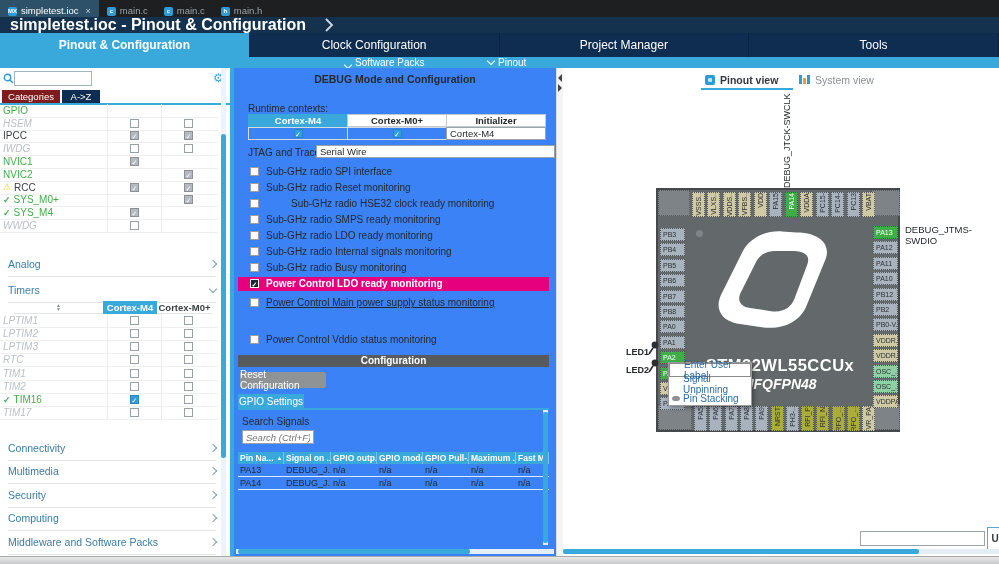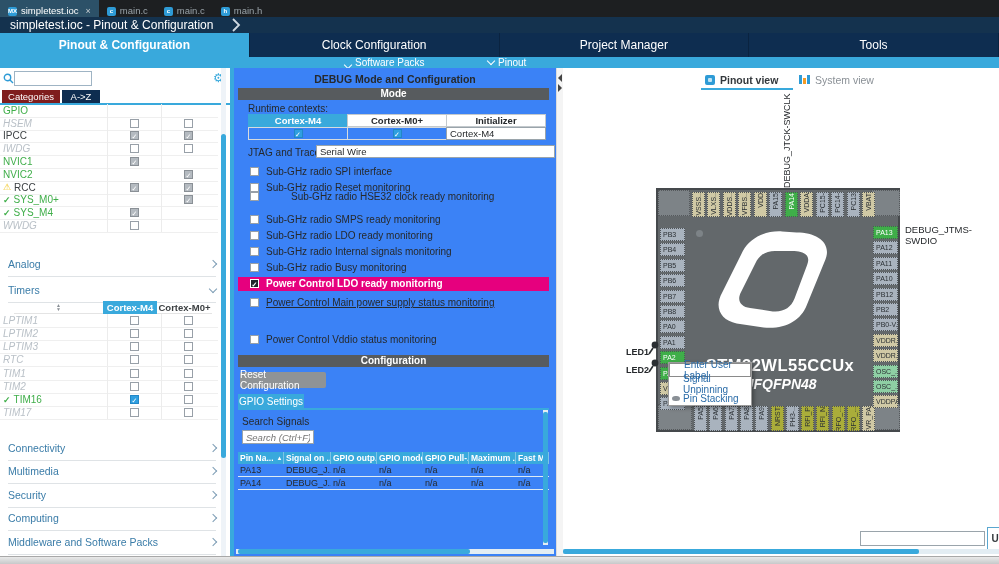--- a/index.html
+++ b/index.html
@@ -8,21 +8,21 @@
   .abs{position:absolute}
   
   .editor-bar{left:0;top:0;width:999px;height:17px;background:#1d1f21;display:flex;align-items:stretch}
   .etab{display:flex;align-items:flex-end;gap:4px;padding:16px 8px;font-size:9.5px;color:#9aa3a9;cursor:default}
   .etab.active{background:#2c5168;color:#fff}
   .ficon{width:9px;height:9px;border-radius:2px;background:#2e9bd6;color:#fff;font-size:6px;line-height:9px;
          text-align:center;font-weight:bold;flex:0 0 auto}
   .eclose{margin-left:3px;color:#c7ced2;font-size:9px}
   
   .crumb-bar{left:0;top:17px;width:999px;height:16px;background:#14324e;color:#fff;display:flex;align-items:center}
-  .crumb-title{font-size:12px;font-weight:normal;margin-left:10px}
+  .crumb-title{font-size:16px;font-weight:bold;margin-left:10px}
   .crumb-chev{margin-left:18px}
   
   .nav-bar{left:0;top:33px;width:999px;height:24px;display:flex}
   .navtab{flex:1;background:#0e2d50;color:#fff;font-size:12px;display:flex;align-items:center;justify-content:center;
           border-right:1px solid #0a2340;cursor:pointer}
   .navtab.active{background:#39a9dc;font-weight:bold}
   .sub-bar{left:0;top:57px;width:999px;height:11px;background:#39a9dc}
   .subitem{position:absolute;top:0;height:11px;display:flex;align-items:center;gap:4px;color:#fff;font-size:10px}
   .chevd{width:5px;height:5px;border-left:1.6px solid #fff;border-bottom:1.6px solid #fff;transform:rotate(-45deg);margin-top:-3px}
   
@@ -393,21 +393,20 @@
         <span class="chevr"></span>
       </div>
     </div>
   <div class="sb-track"></div>
   <div class="sb-thumb" style="top:66px;height:324px"></div>
 </div>
 <div class="abs v-divider"></div>
 
 <div class="abs mid">
   <div class="mid-title">DEBUG Mode and Configuration</div>
-  <div class="bar-dark" style="top:20px">Mode</div>
   <div class="lbl" style="left:14px;top:35px">Runtime contexts:</div>
 
   <div class="ctx-cell blue" style="left:14px;top:46px;width:100px">Cortex-M4</div>
   <div class="ctx-cell" style="left:113px;top:46px;width:100px">Cortex-M0+</div>
   <div class="ctx-cell" style="left:212px;top:46px;width:100px">Initializer</div>
   <div class="ctx-cbcell" style="left:14px;top:59px;width:100px;border:1px solid #d6dbde;box-sizing:border-box">
     <span class="cb on-blue">✓</span>
   </div>
   <div class="ctx-cbcell" style="left:113px;top:59px;width:100px;border:1px solid #d6dbde;box-sizing:border-box">
     <span class="cb on-blue">✓</span>
@@ -419,21 +418,21 @@
 
   <div id="mode-options">
       <div class="optrow" style="top: 97px;">
         <span class="cb"></span>
         <span>Sub-GHz radio SPI interface</span>
       </div>
       <div class="optrow" style="top: 113px;">
         <span class="cb"></span>
         <span>Sub-GHz radio Reset monitoring</span>
       </div>
-      <div class="optrow" style="top: 122px; gap: 32px;">
+      <div class="optrow" style="top: 129px; gap: 32px;">
         <span class="cb"></span>
         <span>Sub-GHz radio HSE32 clock ready monitoring</span>
       </div>
       <div class="optrow" style="top: 145px;">
         <span class="cb"></span>
         <span>Sub-GHz radio SMPS ready monitoring</span>
       </div>
       <div class="optrow" style="top: 161px;">
         <span class="cb"></span>
         <span>Sub-GHz radio LDO ready monitoring</span>

